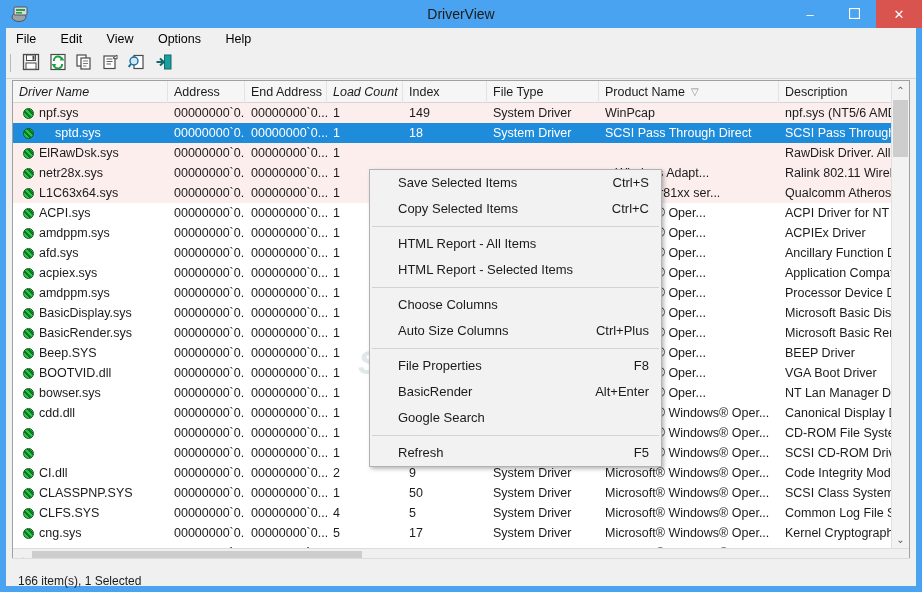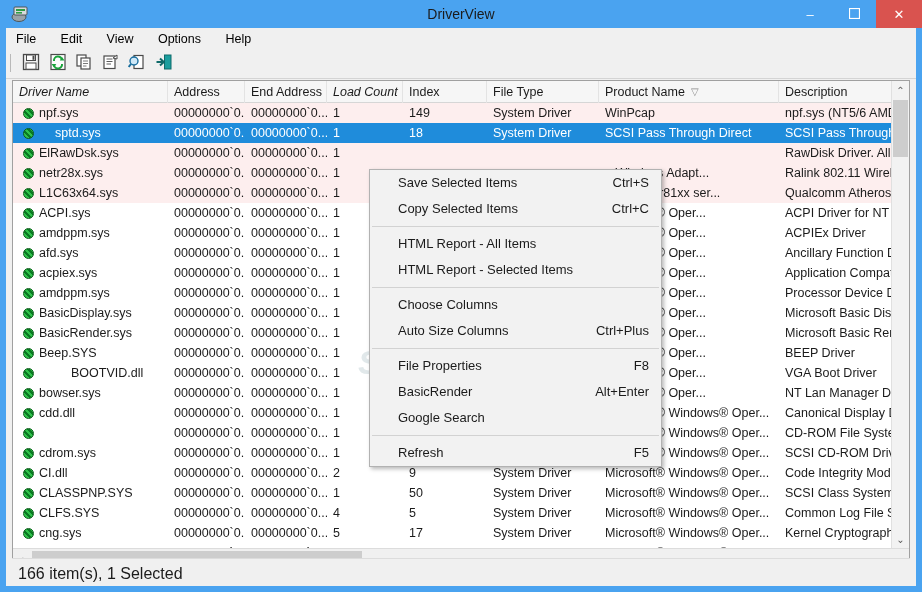--- a/index.html
+++ b/index.html
@@ -143,22 +143,22 @@
     position:absolute;left:1px;top:19px;width:15px;height:57px;
     background:#cdcdcd;
   }
   
   #statusbar{
     position:absolute;left:6px;bottom:6px;width:898px;height:22px;
     background:#f0f0f0;border-top:1px solid #dcdcdc;
     box-sizing:border-box;
   }
   #status-text{
-    position:absolute;left:6px;top:4px;line-height:22px;
-    font-size:16px;color:#1b1b1b;
+    position:absolute;left:6px;top:11px;line-height:22px;
+    font-size:12px;color:#1b1b1b;
   }
   
   #watermark{
     position:absolute;left:352px;top:315px;
     font-size:34px;font-weight:bold;font-style:italic;
     color:rgba(120,150,160,0.22);
     letter-spacing:-1px;
     pointer-events:none;
     font-family:"Liberation Sans", sans-serif;
   }
@@ -446,21 +446,21 @@
             <div class="cell" style="left: 155px; width: 77px;">00000000`0...</div>
             <div class="cell" style="left: 232px; width: 82px;">00000000`0...</div>
             <div class="cell" style="left: 314px; width: 76px;">1</div>
             <div class="cell" style="left: 390px; width: 84px;"></div>
             <div class="cell" style="left: 474px; width: 112px;"></div>
             <div class="cell" style="left: 586px; width: 180px;">Windows® Oper...</div>
             <div class="cell" style="left: 766px; width: 130px;">BEEP Driver</div>
           </div>
           <div class="row">
             <span class="gicon"></span>
-            <div class="cell" style="left: 0px; width: 155px; padding-left: 26px; margin-left: 32px;">BOOTVID.dll</div>
+            <div class="cell" style="left: 0px; width: 155px; padding-left: 26px;">BOOTVID.dll</div>
             <div class="cell" style="left: 155px; width: 77px;">00000000`0...</div>
             <div class="cell" style="left: 232px; width: 82px;">00000000`0...</div>
             <div class="cell" style="left: 314px; width: 76px;">1</div>
             <div class="cell" style="left: 390px; width: 84px;"></div>
             <div class="cell" style="left: 474px; width: 112px;"></div>
             <div class="cell" style="left: 586px; width: 180px;">Windows® Oper...</div>
             <div class="cell" style="left: 766px; width: 130px;">VGA Boot Driver</div>
           </div>
           <div class="row">
             <span class="gicon"></span>
@@ -489,21 +489,20 @@
             <div class="cell" style="left: 155px; width: 77px;">00000000`0...</div>
             <div class="cell" style="left: 232px; width: 82px;">00000000`0...</div>
             <div class="cell" style="left: 314px; width: 76px;">1</div>
             <div class="cell" style="left: 390px; width: 84px;">133</div>
             <div class="cell" style="left: 474px; width: 112px;">System Driver</div>
             <div class="cell" style="left: 586px; width: 180px;">Microsoft® Windows® Oper...</div>
             <div class="cell" style="left: 766px; width: 130px;">CD-ROM File System D</div>
           </div>
           <div class="row">
             <span class="gicon"></span>
-            <div class="cell" style="left: 0px; width: 155px; padding-left: 26px;">cdrom.sys</div>
             <div class="cell" style="left: 155px; width: 77px;">00000000`0...</div>
             <div class="cell" style="left: 232px; width: 82px;">00000000`0...</div>
             <div class="cell" style="left: 314px; width: 76px;">1</div>
             <div class="cell" style="left: 390px; width: 84px;">52</div>
             <div class="cell" style="left: 474px; width: 112px;">System Driver</div>
             <div class="cell" style="left: 586px; width: 180px;">Microsoft® Windows® Oper...</div>
             <div class="cell" style="left: 766px; width: 130px;">SCSI CD-ROM Driver</div>
           </div>
           <div class="row">
             <span class="gicon"></span>

